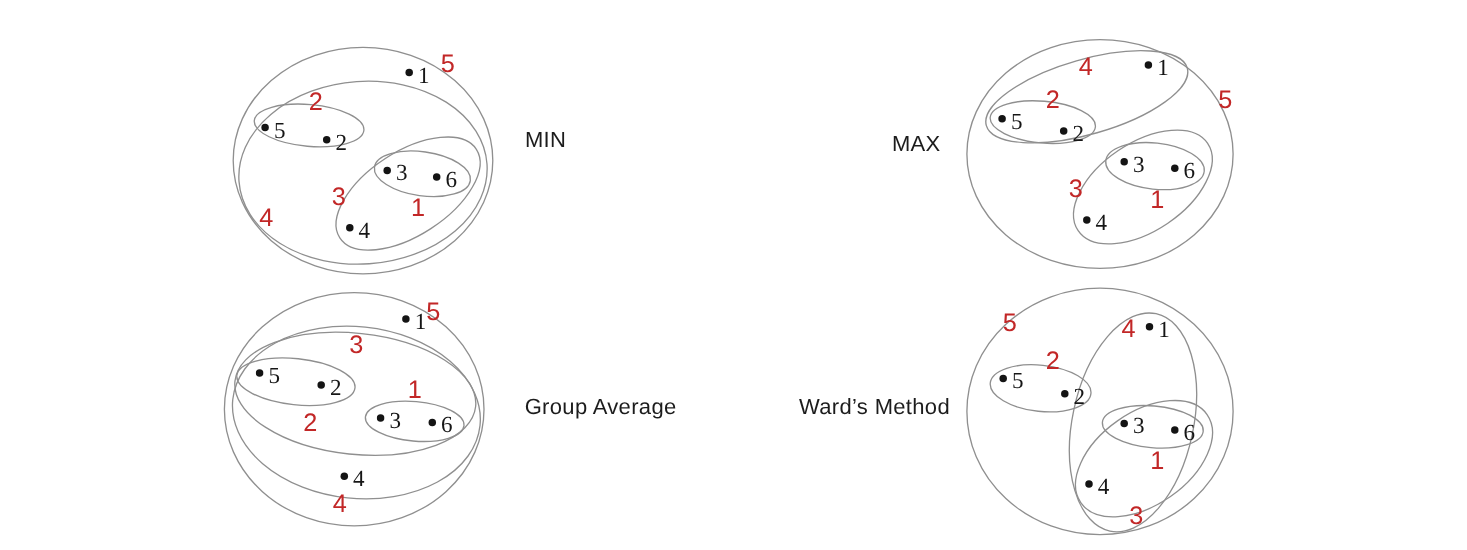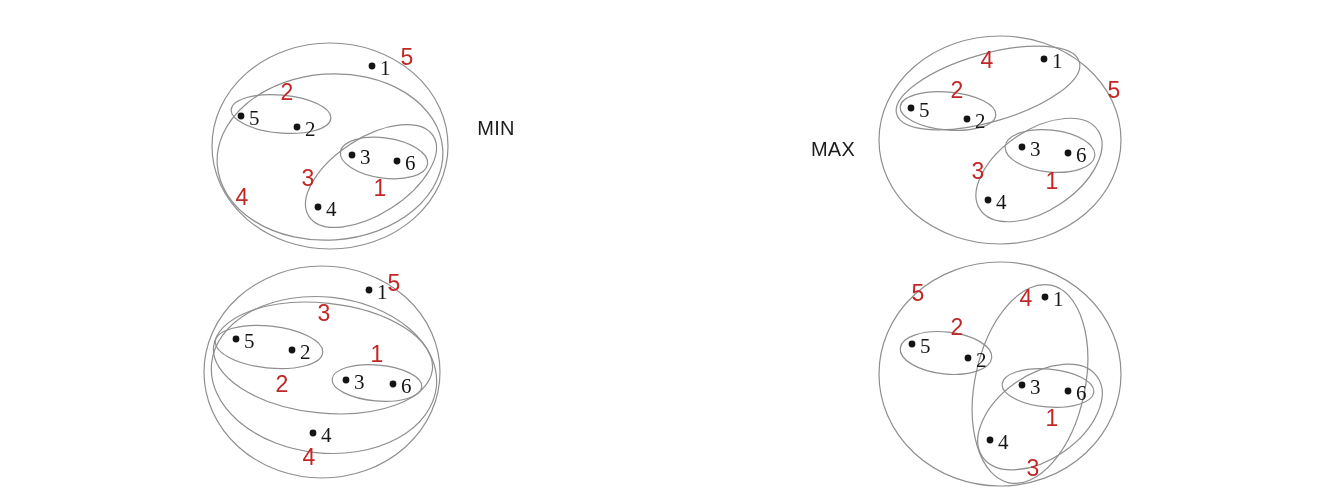--- a/index.html
+++ b/index.html
@@ -129,14 +129,16 @@
         <circle cx="1022" cy="385" r="3.4" class="point-dot" fill="#141414"></circle>
         <text x="1030" y="394" class="point-label" fill="#161616">3</text>
         <circle cx="1068" cy="391" r="3.4" class="point-dot" fill="#141414"></circle>
         <text x="1076" y="400" class="point-label" fill="#161616">6</text>
         <circle cx="990" cy="440" r="3.4" class="point-dot" fill="#141414"></circle>
         <text x="998" y="449" class="point-label" fill="#161616">4</text>
       </g>
     </svg>
 
   <div class="method-label" style="left: 496px; top: 128px; color: rgb(28, 28, 28);">MIN</div>
-  <div class="method-label" style="left: 833px; top: 132px; color: rgb(28, 28, 28); margin-top: 17px;">MAX</div>
+  <div class="method-label" style="left: 833px; top: 132px; color: rgb(28, 28, 28);">MAX</div>
+  <div class="method-label" style="left: 546px; top: 371px; color: rgb(28, 28, 28);">Group Average</div>
+  <div class="method-label" style="left: 795px; top: 371px; color: rgb(28, 28, 28);">Ward’s Method</div>
 </div>
 
 </body></html>

